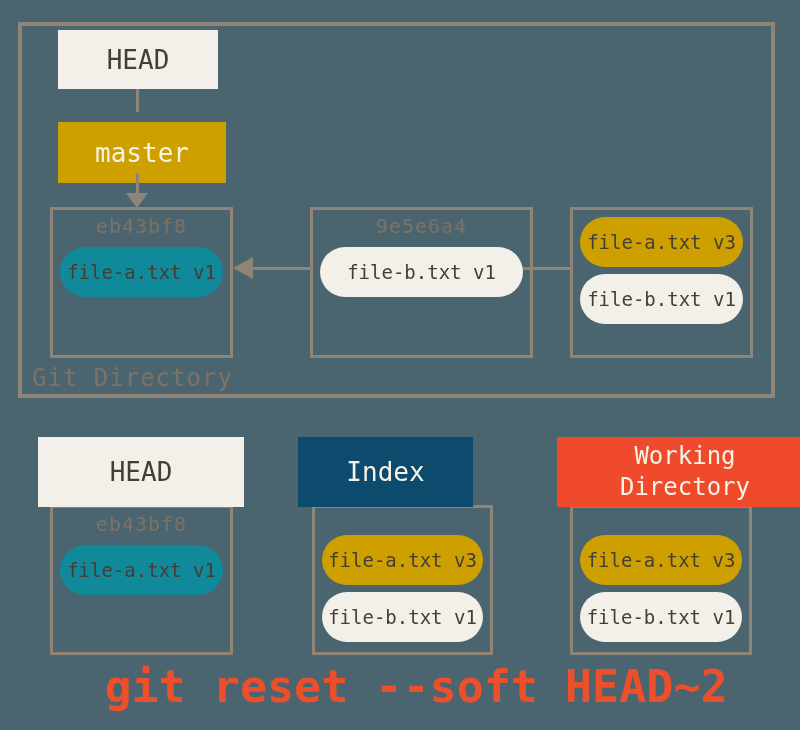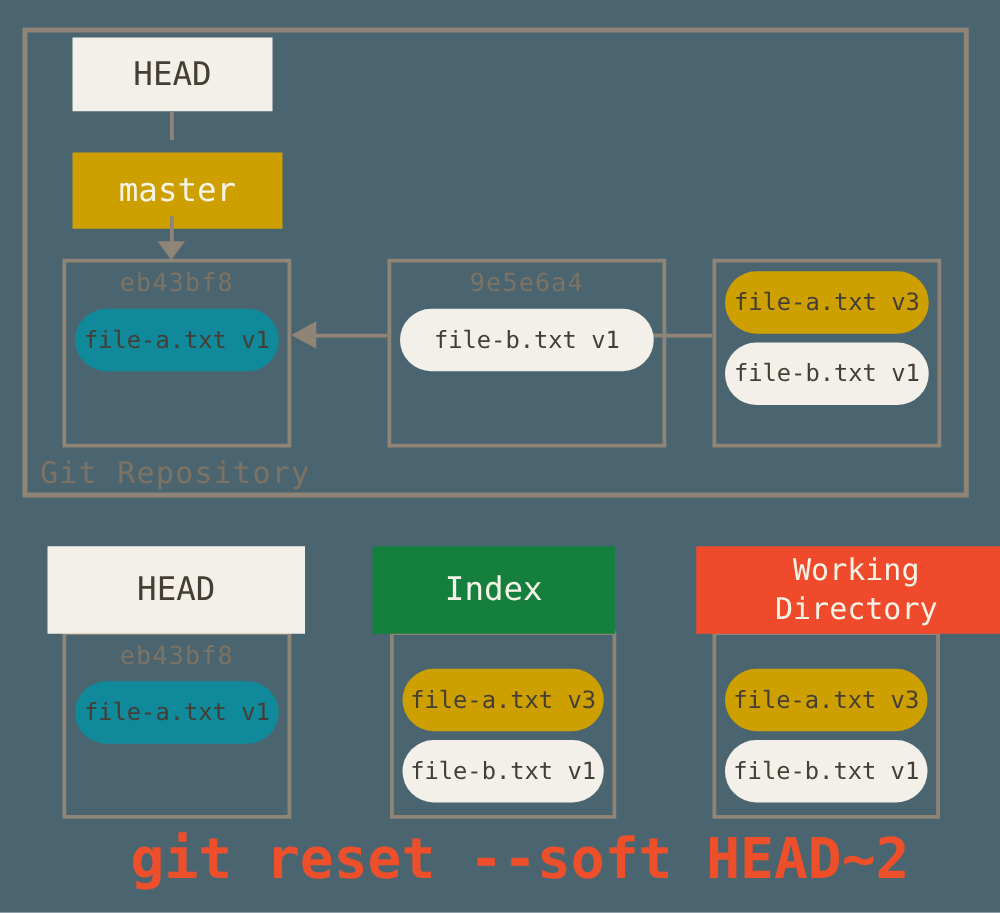--- a/index.html
+++ b/index.html
@@ -68,21 +68,21 @@
     text-align:center;font-size:45px;font-weight:bold;
     color:var(--caption,#ee4f2b);letter-spacing:0;
   }
 </style>
 </head>
 <body>
 
 <div class="canvas">
 
   <div class="repo-box">
-    <div class="repo-label">Git Repository</div>
+    <div class="repo-label">Git Directory</div>
   </div>
 
   <div class="node head-top" style="background: rgb(242, 240, 232);">HEAD</div>
 
   <div class="node master-box" style="background: rgb(205, 160, 0);">master</div>
 
   <div class="vline" style="left:136px;top:89px;height:23px;"></div>
 
   <div class="vline" style="left:136px;top:173px;height:21px;"></div>
   <div class="tri-down" style="left:126px;top:193px;"></div>
@@ -107,21 +107,21 @@
 
   <div class="hline" style="left:516px;top:267px;width:54px;"></div>
   <div class="tri-left" style="left:497px;top:257px;"></div>
 
   <div class="hdr dark-text" style="left: 38px; width: 206px; background: rgb(242, 240, 232);">HEAD</div>
   <div class="tree-box" style="left:50px;width:183px;">
     <div class="hash">eb43bf8</div>
     <div class="pill" style="background: rgb(16, 137, 154);">file-a.txt v1</div>
   </div>
 
-  <div class="hdr light-text" style="left: 298px; width: 194px; background: #15803d;">Index</div>
+  <div class="hdr light-text" style="left: 298px; width: 175px; background: #0c4a6e;">Index</div>
   <div class="tree-box pills-only" style="left:312px;width:181px;">
     <div class="pill" style="background: rgb(205, 160, 0);">file-a.txt v3</div>
     <div class="pill" style="background: rgb(242, 240, 232);">file-b.txt v1</div>
   </div>
 
   <div class="hdr light-text two-line" style="left: 557px; width: 208px; background: rgb(238, 74, 43);">Working Directory</div>
   <div class="tree-box pills-only" style="left:570px;width:182px;">
     <div class="pill" style="background: rgb(205, 160, 0);">file-a.txt v3</div>
     <div class="pill" style="background: rgb(242, 240, 232);">file-b.txt v1</div>
   </div>

